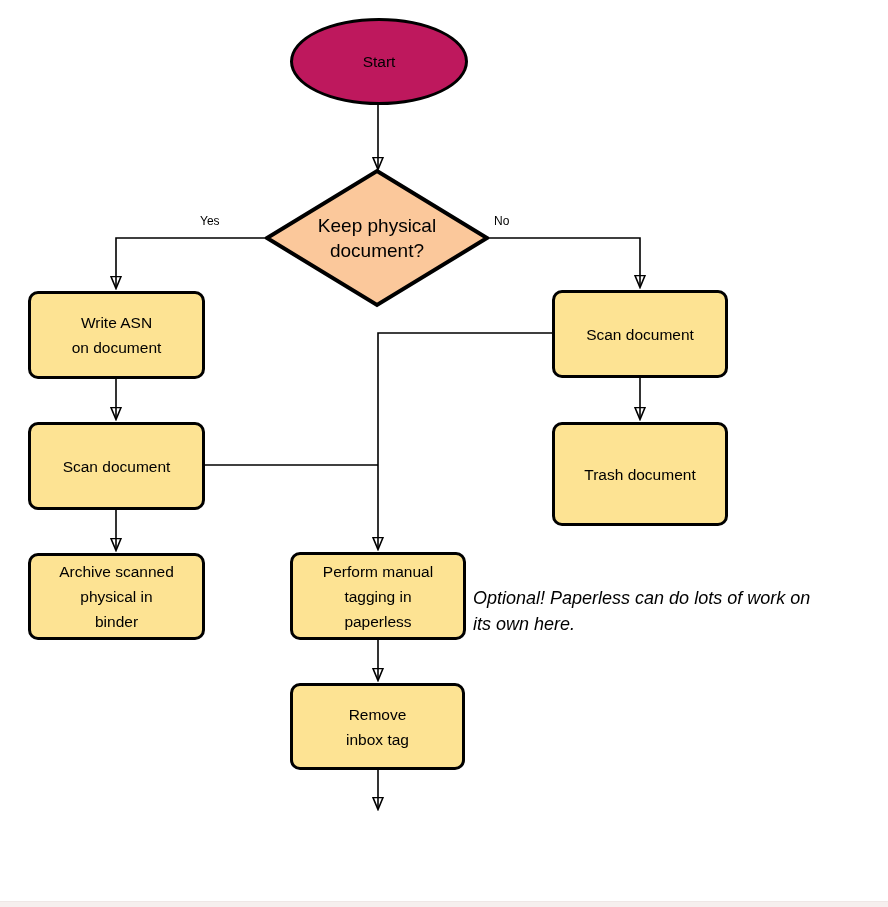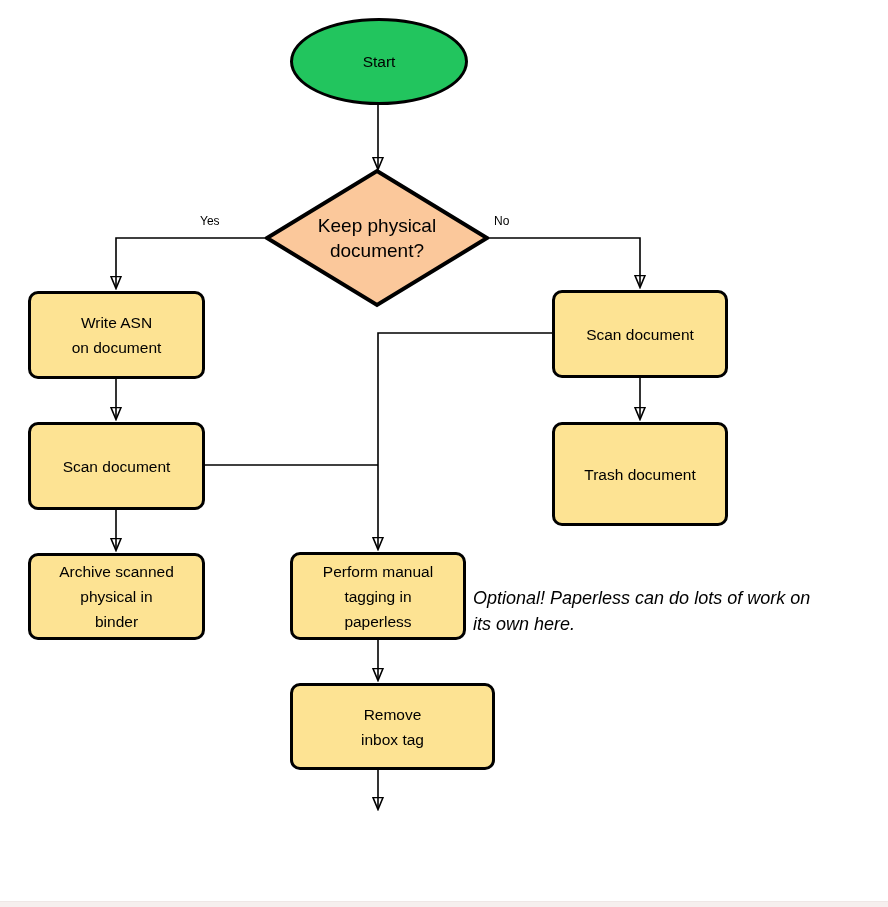--- a/index.html
+++ b/index.html
@@ -35,21 +35,21 @@
     justify-content: center;
     text-align: center;
     box-sizing: border-box;
     font-size: 15.5px;
     line-height: 25px;
     white-space: pre-line;
   }
   .terminal {
     border: 3.5px solid #000;
     border-radius: 50%;
-    background: #22c55e;
+    background: #be185d;
   }
   .process {
     border: 3.5px solid #000;
     border-radius: 10px;
     background: #FDE393;
   }
   .diamond-wrap {
     position: absolute;
     box-sizing: border-box;
   }
@@ -160,21 +160,21 @@
 
   <div class="node process" style="left:290px; top:552px; width:176px; height:88px;">
     <span>Perform manual
 tagging in
 paperless</span>
   </div>
 
   <div class="annotation">Optional! Paperless can do lots of work on
 its own here.</div>
 
-  <div class="node process" style="left:290px; top:683px; width:205px; height:87px;">
+  <div class="node process" style="left:290px; top:683px; width:175px; height:87px;">
     <span>Remove
 inbox tag</span>
   </div>
 
 
   <div class="bottom-strip"></div>
 
 </div>
 
 </body></html>

